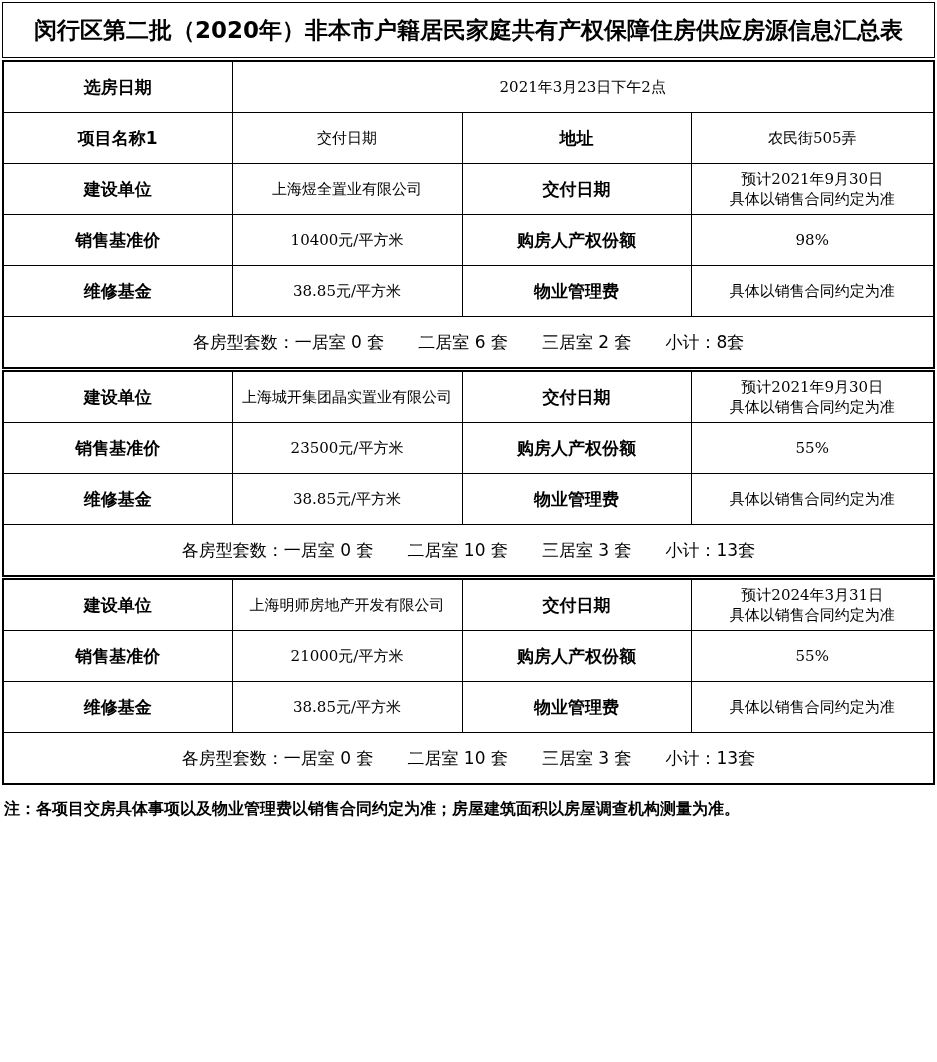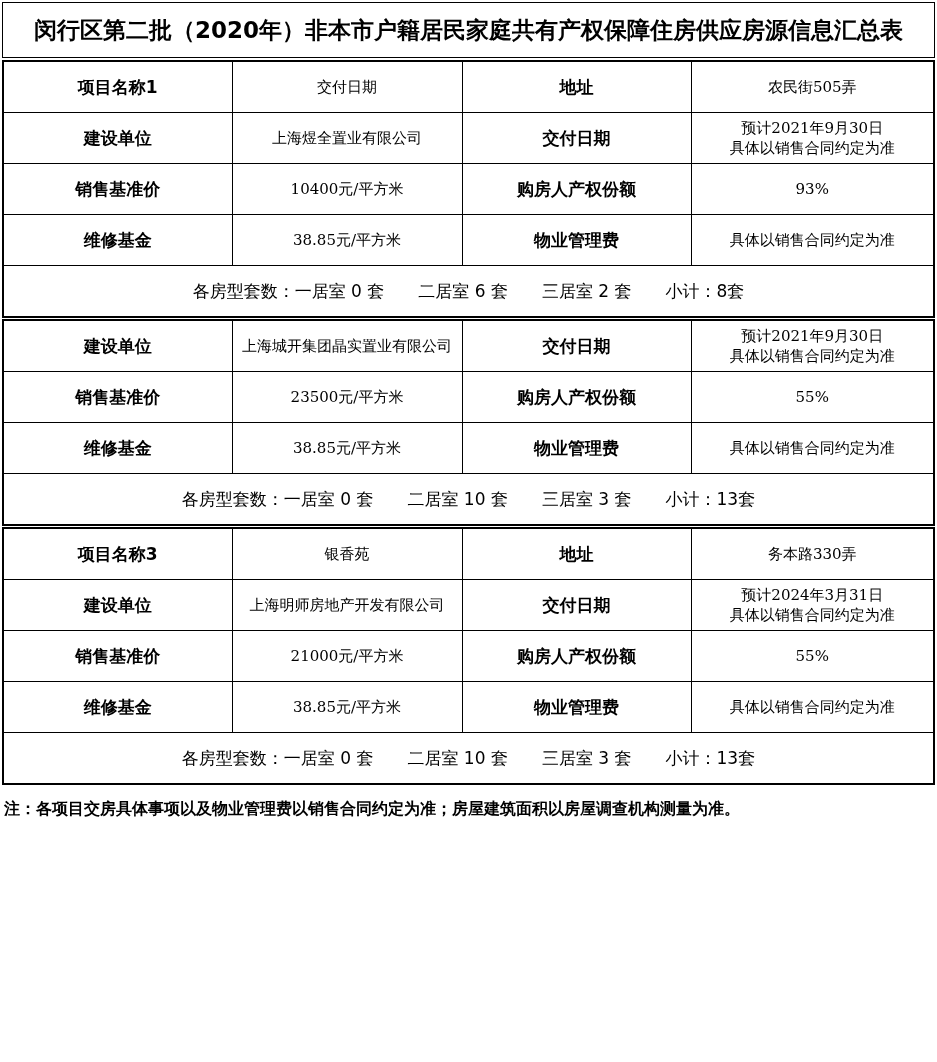--- a/index.html
+++ b/index.html
@@ -87,37 +87,41 @@
 
   <table class="block">
     <colgroup>
       <col style="width:229px">
         <col style="width:230px">
         <col style="width:229px">
         <col>
     </colgroup>
     <tbody>
     <tr>
+      <td class="label-cell">选房日期</td>
+      <td class="value-cell" colspan="3">2021年3月23日下午2点</td>
+    </tr>
+    <tr>
       <td class="label-cell">项目名称1</td>
       <td class="value-cell">交付日期</td>
       <td class="label-cell">地址</td>
       <td class="value-cell">农民街505弄</td>
     </tr>
     <tr>
       <td class="label-cell">建设单位</td>
       <td class="value-cell">上海煜全置业有限公司</td>
       <td class="label-cell">交付日期</td>
       <td class="value-cell">预计2021年9月30日
 具体以销售合同约定为准</td>
     </tr>
     <tr>
       <td class="label-cell">销售基准价</td>
       <td class="value-cell">10400元/平方米</td>
       <td class="label-cell">购房人产权份额</td>
-      <td class="value-cell">93%</td>
+      <td class="value-cell">98%</td>
     </tr>
     <tr>
       <td class="label-cell">维修基金</td>
       <td class="value-cell">38.85元/平方米</td>
       <td class="label-cell">物业管理费</td>
       <td class="value-cell">具体以销售合同约定为准</td>
     </tr>
     <tr>
       <td class="summary-cell" colspan="4">各房型套数：一居室 0 套　　二居室 6 套　　三居室 2 套　　小计：8套</td>
     </tr>
@@ -158,26 +162,20 @@
     </table>
 
   <table class="block">
     <colgroup>
       <col style="width:229px">
         <col style="width:230px">
         <col style="width:229px">
         <col>
     </colgroup>
     <tbody>
-        <tr>
-      <td class="label-cell">项目名称3</td>
-      <td class="value-cell">银香苑</td>
-      <td class="label-cell">地址</td>
-      <td class="value-cell">务本路330弄</td>
-    </tr>
     <tr>
       <td class="label-cell">建设单位</td>
       <td class="value-cell">上海明师房地产开发有限公司</td>
       <td class="label-cell">交付日期</td>
       <td class="value-cell">预计2024年3月31日
 具体以销售合同约定为准</td>
     </tr>
     <tr>
       <td class="label-cell">销售基准价</td>
       <td class="value-cell">21000元/平方米</td>

